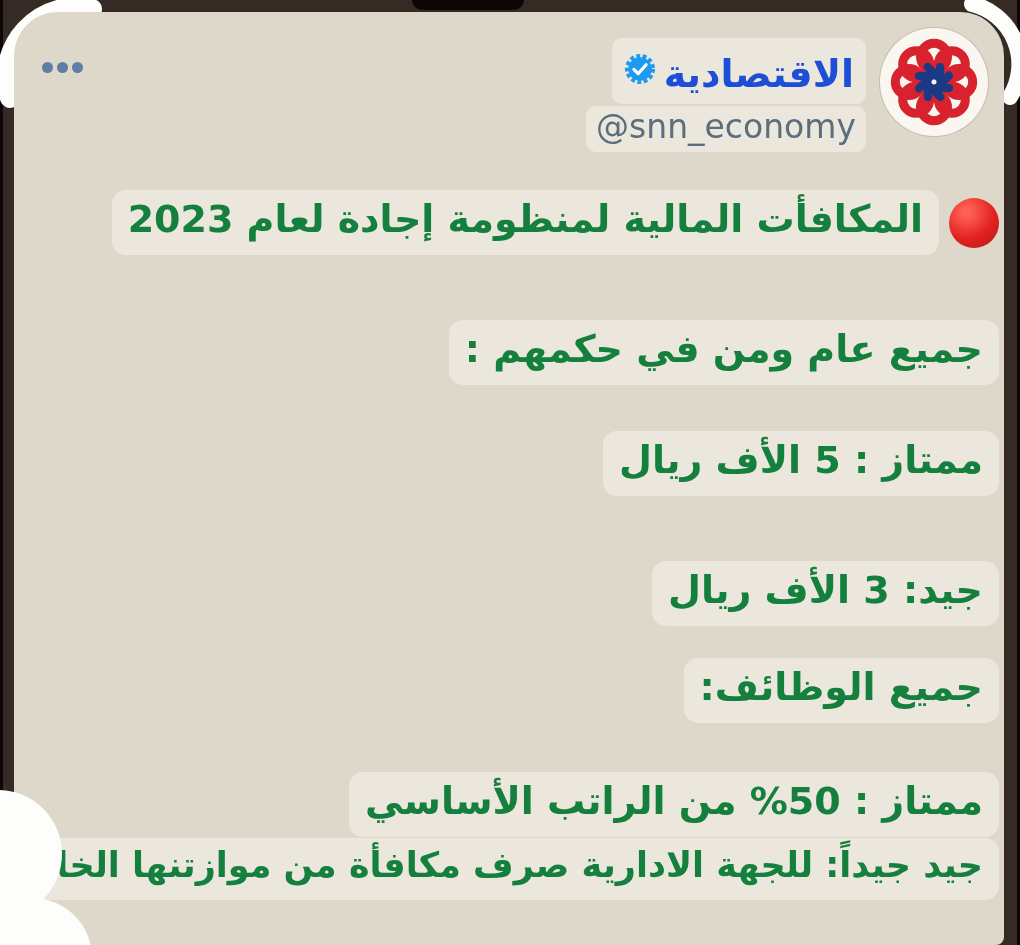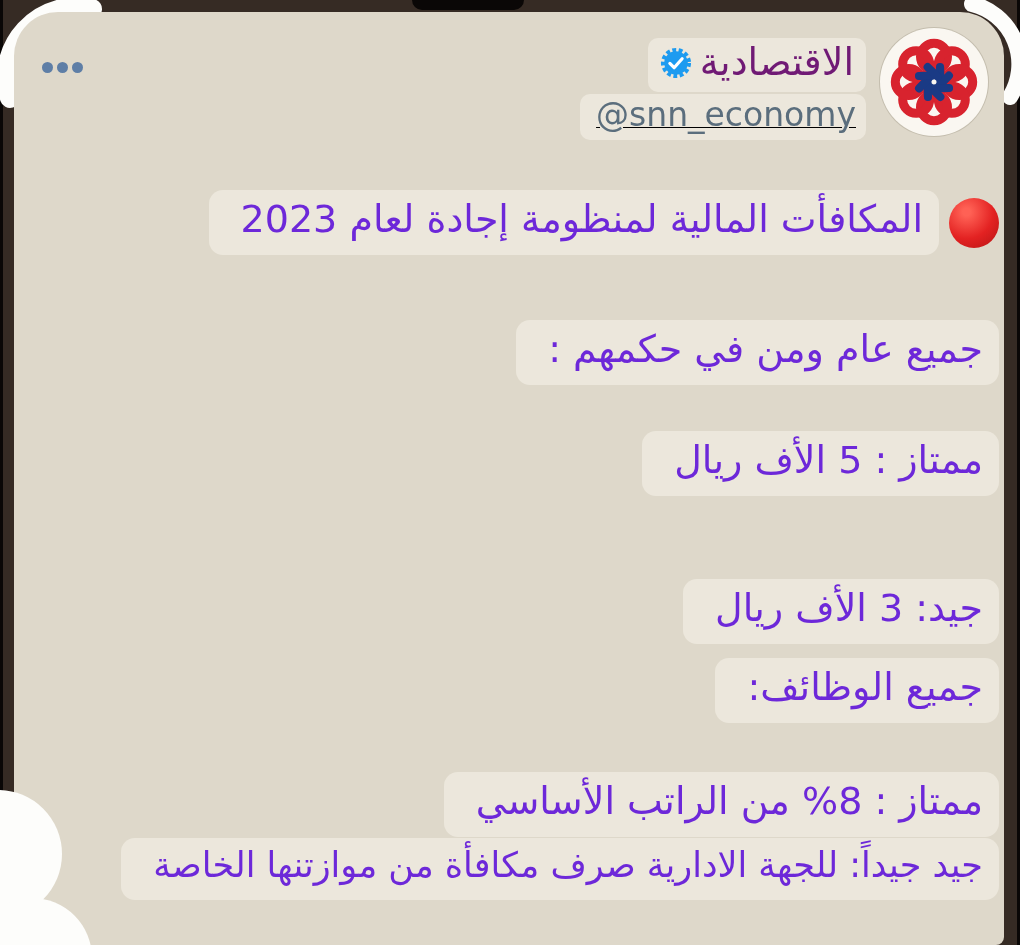--- a/index.html
+++ b/index.html
@@ -37,34 +37,34 @@
     box-shadow:0 0 0 1px rgba(120,110,90,.25);
   }
   .idblock {
     position:absolute; right:138px; top:26px; z-index:4;
     display:flex; flex-direction:column; align-items:flex-start; 
   }
   .namebox {
     display:flex; align-items:center; gap:8px;
     background:#ece7dc; border-radius:10px; padding:3px 12px 7px 12px;
   }
-  .name { font-size:38px; font-weight:400; color:#701a75; line-height:1.15; }
+  .name { font-size:38px; font-weight:700; color:#1d4ed8; line-height:1.15;margin-top:12px; }
   .handlebox {
-    margin-top:2px; background:#ece7dc; border-radius:10px; padding:2px 10px 6px 16px;text-decoration:underline;
+    margin-top:2px; background:#ece7dc; border-radius:10px; padding:2px 10px 6px 10px;
   }
   .handle { direction:ltr; unicode-bidi:embed; font-size:33px; color:#5b6e7d; line-height:1.15; }
   .vbadge { width:32px; height:32px; flex:0 0 auto; }
   
   .row {
     position:absolute; right:5px; display:flex; align-items:flex-start; z-index:4;
     direction:rtl;
   }
   .tbox {
-    background:#ece7dc; border-radius:14px; padding:5px 16px 11px 32px;
-    font-size:38px; line-height:1.3; font-weight:400; color:#6d28d9;
+    background:#ece7dc; border-radius:14px; padding:5px 16px 11px 16px;
+    font-size:38px; line-height:1.3; font-weight:700; color:#15803d;
     white-space:nowrap;
   }
   .row.small .tbox { font-size:35px; }
   .emoji-red {
     width:50px; height:50px; border-radius:50%; margin-left:10px; margin-top:8px; flex:0 0 auto;
     background:radial-gradient(circle at 35% 28%, #ff6155 8%, #e32222 55%, #b51414 100%);
   }
   
   .bubble { position:absolute; background:#fdfdfb; border-radius:50%; z-index:6; }
   .bubble.b1 { width:128px; height:128px; left:-66px; top:790px; }
@@ -136,28 +136,28 @@
     <div class="row" style="top:178px;">
       <span class="emoji-red"></span>
       <span class="tbox">المكافأت المالية لمنظومة إجادة لعام 2023</span>
     </div>
     <div class="row" style="top:308px;">
       <span class="tbox">جميع عام ومن في حكمهم :</span>
     </div>
     <div class="row" style="top:419px;">
       <span class="tbox">ممتاز : 5 الأف ريال</span>
     </div>
-    <div class="row" style="top:549px;margin-top:18px;">
+    <div class="row" style="top:549px;">
       <span class="tbox">جيد: 3 الأف ريال</span>
     </div>
     <div class="row" style="top:646px;margin-left:48px;">
       <span class="tbox">جميع الوظائف:</span>
     </div>
     <div class="row" style="top:760px;">
-      <span class="tbox">ممتاز : 8% من الراتب الأساسي</span>
+      <span class="tbox">ممتاز : 50% من الراتب الأساسي</span>
     </div>
     <div class="row small" style="top:826px;">
       <span class="tbox">جيد جيداً: للجهة الادارية صرف مكافأة من موازتنها الخاصة</span>
     </div>
   </div>
 
   <div class="bubble b1"></div>
   <div class="bubble b2"></div>
 </div>
 

